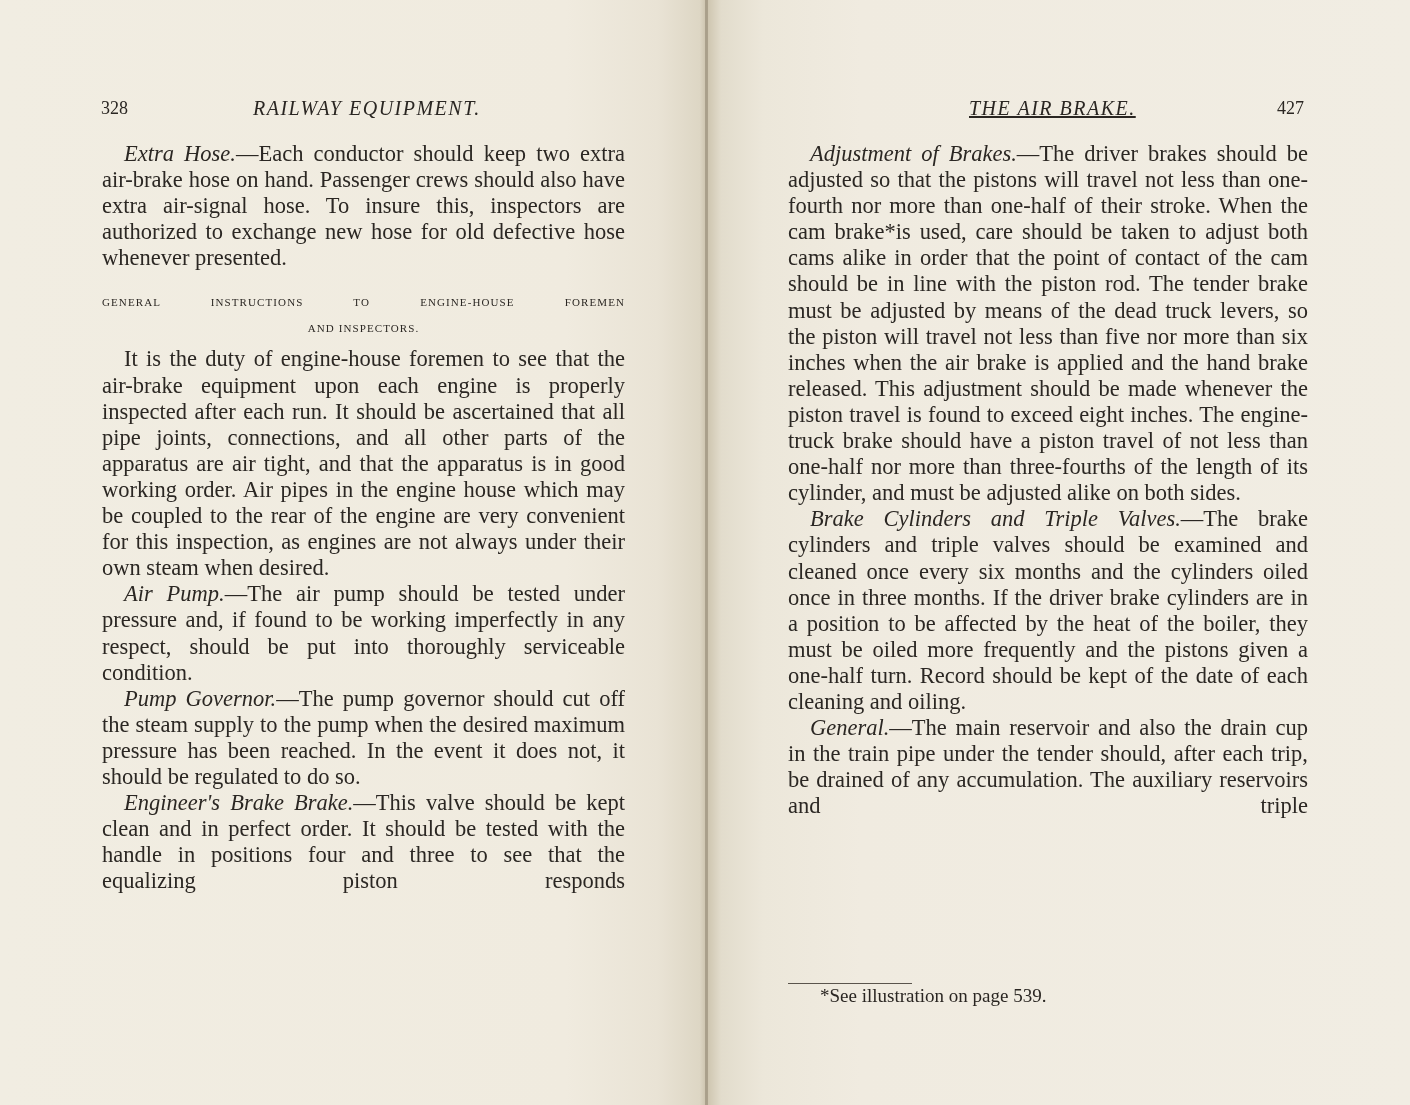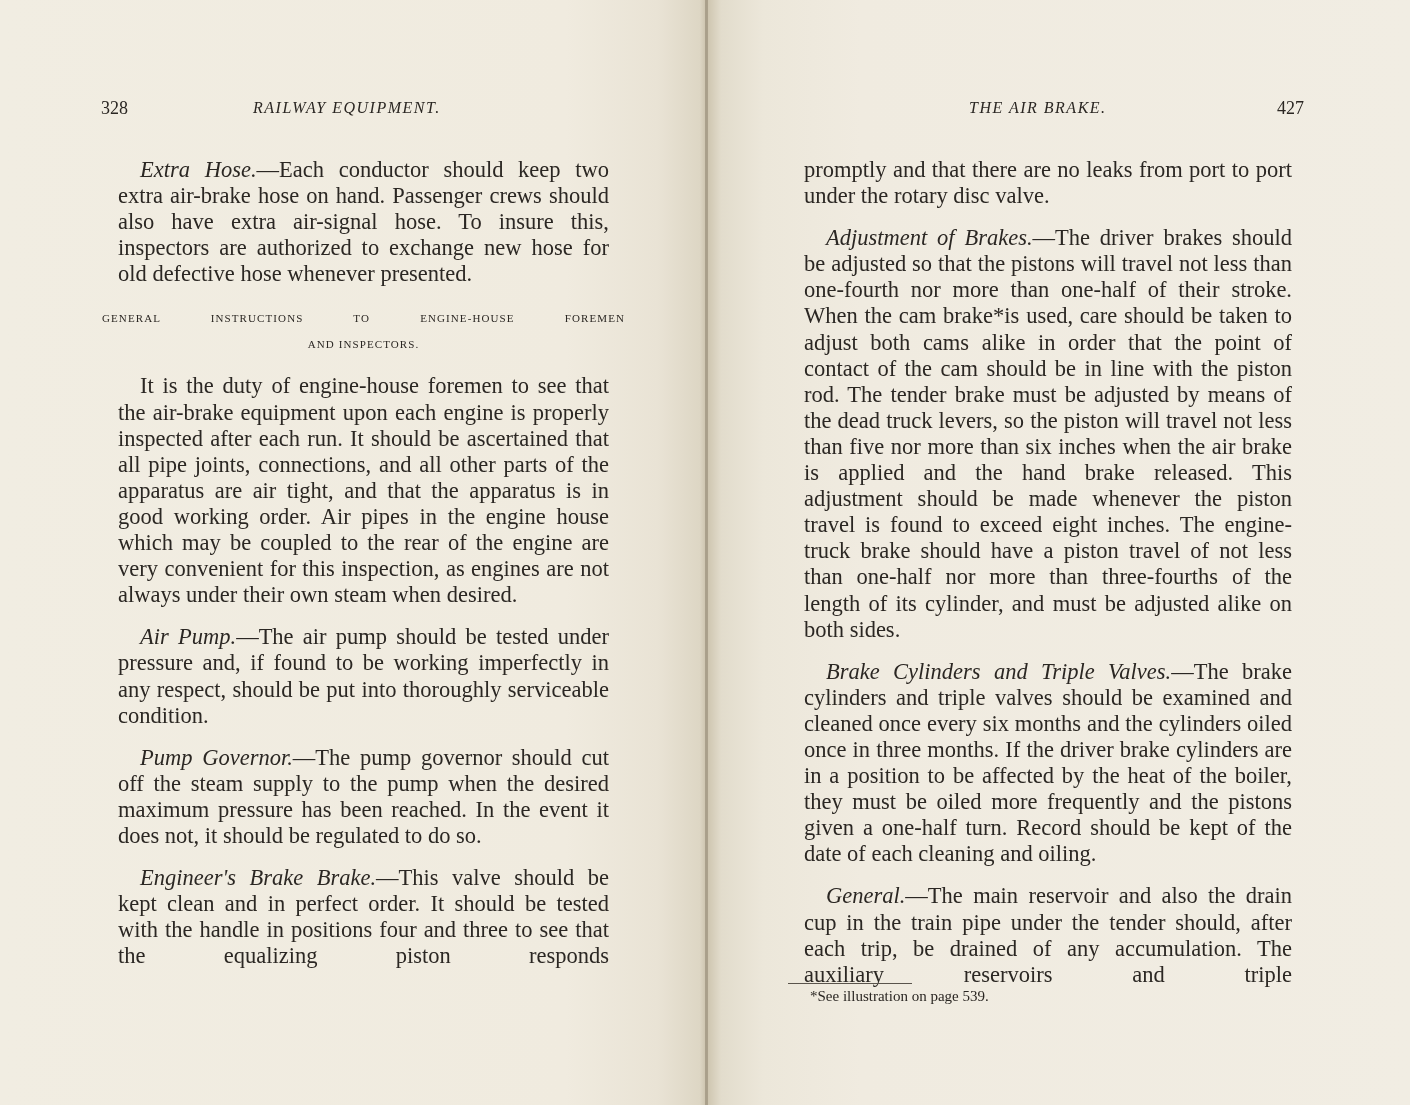--- a/index.html
+++ b/index.html
@@ -22,52 +22,52 @@
     background: linear-gradient(to right, #cdc4ae 0%, #e2dccc 2%, #ece7da 8%, #f0ebe0 22%, #f1ede3 100%);
   }
   .gutter {
     position:absolute; left:705px; top:0; width:3px; height:1105px;
     background:#8e8470; opacity:0.55;
   }
   .head {
     position:absolute; top:96px; font-size:17px; height:24px; line-height:24px;
   }
   .head .num { position:absolute; top:0; font-size:18px; }
-  .head .title { position:absolute; top:0; font-style:italic; letter-spacing:1.5px; font-size:16px; }
+  .head .title { position:absolute; top:0; font-style:italic; letter-spacing:1.5px; font-size:20px; }
 
   .left .head .num { left:101px; }
   .left .head .title { left:253px; }
-  .right .head .title { left:262px; }
+  .right .head .title { left:262px;text-decoration:underline; }
   .right .head .num { left:570px; }
 
   .body {
     position:absolute; font-size:22.5px; line-height:26.1px;
     text-align:justify; color:#2b2723;
   }
   .left .body { left:102px; top:141px; width:523px; }
   .right .body { left:81px; top:141px; width:520px; }
 
-  .body p { margin:16px; text-indent:0; }
+  .body p { margin:0; text-indent:0; }
   .body p.ind { text-indent:22px; }
   .body p.last { text-align-last:justify; }
   .body .it { font-style:italic; }
 
   .heading {
     font-size:11px; letter-spacing:1.1px; line-height:26px;
     text-align:justify; text-align-last:center; margin:18px 0 5px 0;
     text-transform:uppercase;
   }
   .heading .h1 { display:block; text-align:justify; text-align-last:justify; }
   .heading .h2 { display:block; text-align:left; }
 
   .footnote-rule {
     position:absolute; left:81px; top:983px; width:124px; height:1px; background:#5a544c;
   }
   .footnote {
-    position:absolute; left:103px; top:986px; font-size:15px; line-height:20px;
+    position:absolute; left:113px; top:986px; font-size:19px; line-height:20px;
   }
 </style>
 </head>
 <body>
 
 <div class="spread">
 
   <div class="page left">
     <div class="head" style="left:0;width:707px;">
       <span class="num">328</span>
@@ -99,23 +99,20 @@
     </div>
   </div>
 
   <div class="page right">
     <div class="head" style="left:0;width:703px;">
       <span class="title">THE AIR BRAKE.</span>
       <span class="num">427</span>
     </div>
 
     <div class="body">
-      <p>
-        <span>promptly and that there are no leaks from port to port under the rotary disc valve.</span>
-      </p>
       <p class="ind">
         <span class="it">Adjustment of Brakes.</span><span>—The driver brakes should be adjusted so that the pistons will travel not less than one-fourth nor more than one-half of their stroke. When the cam brake*is used, care should be taken to adjust both cams alike in order that the point of contact of the cam should be in line with the piston rod. The tender brake must be adjusted by means of the dead truck levers, so the piston will travel not less than five nor more than six inches when the air brake is applied and the hand brake released. This adjustment should be made whenever the piston travel is found to exceed eight inches. The engine-truck brake should have a piston travel of not less than one-half nor more than three-fourths of the length of its cylinder, and must be adjusted alike on both sides.</span>
       </p>
       <p class="ind">
         <span class="it">Brake Cylinders and Triple Valves.</span><span>—The brake cylinders and triple valves should be examined and cleaned once every six months and the cylinders oiled once in three months. If the driver brake cylinders are in a position to be affected by the heat of the boiler, they must be oiled more frequently and the pistons given a one-half turn. Record should be kept of the date of each cleaning and oiling.</span>
       </p>
       <p class="ind last">
         <span class="it">General.</span><span>—The main reservoir and also the drain cup in the train pipe under the tender should, after each trip, be drained of any accumulation. The auxiliary reservoirs and triple</span>
       </p>
     </div>

